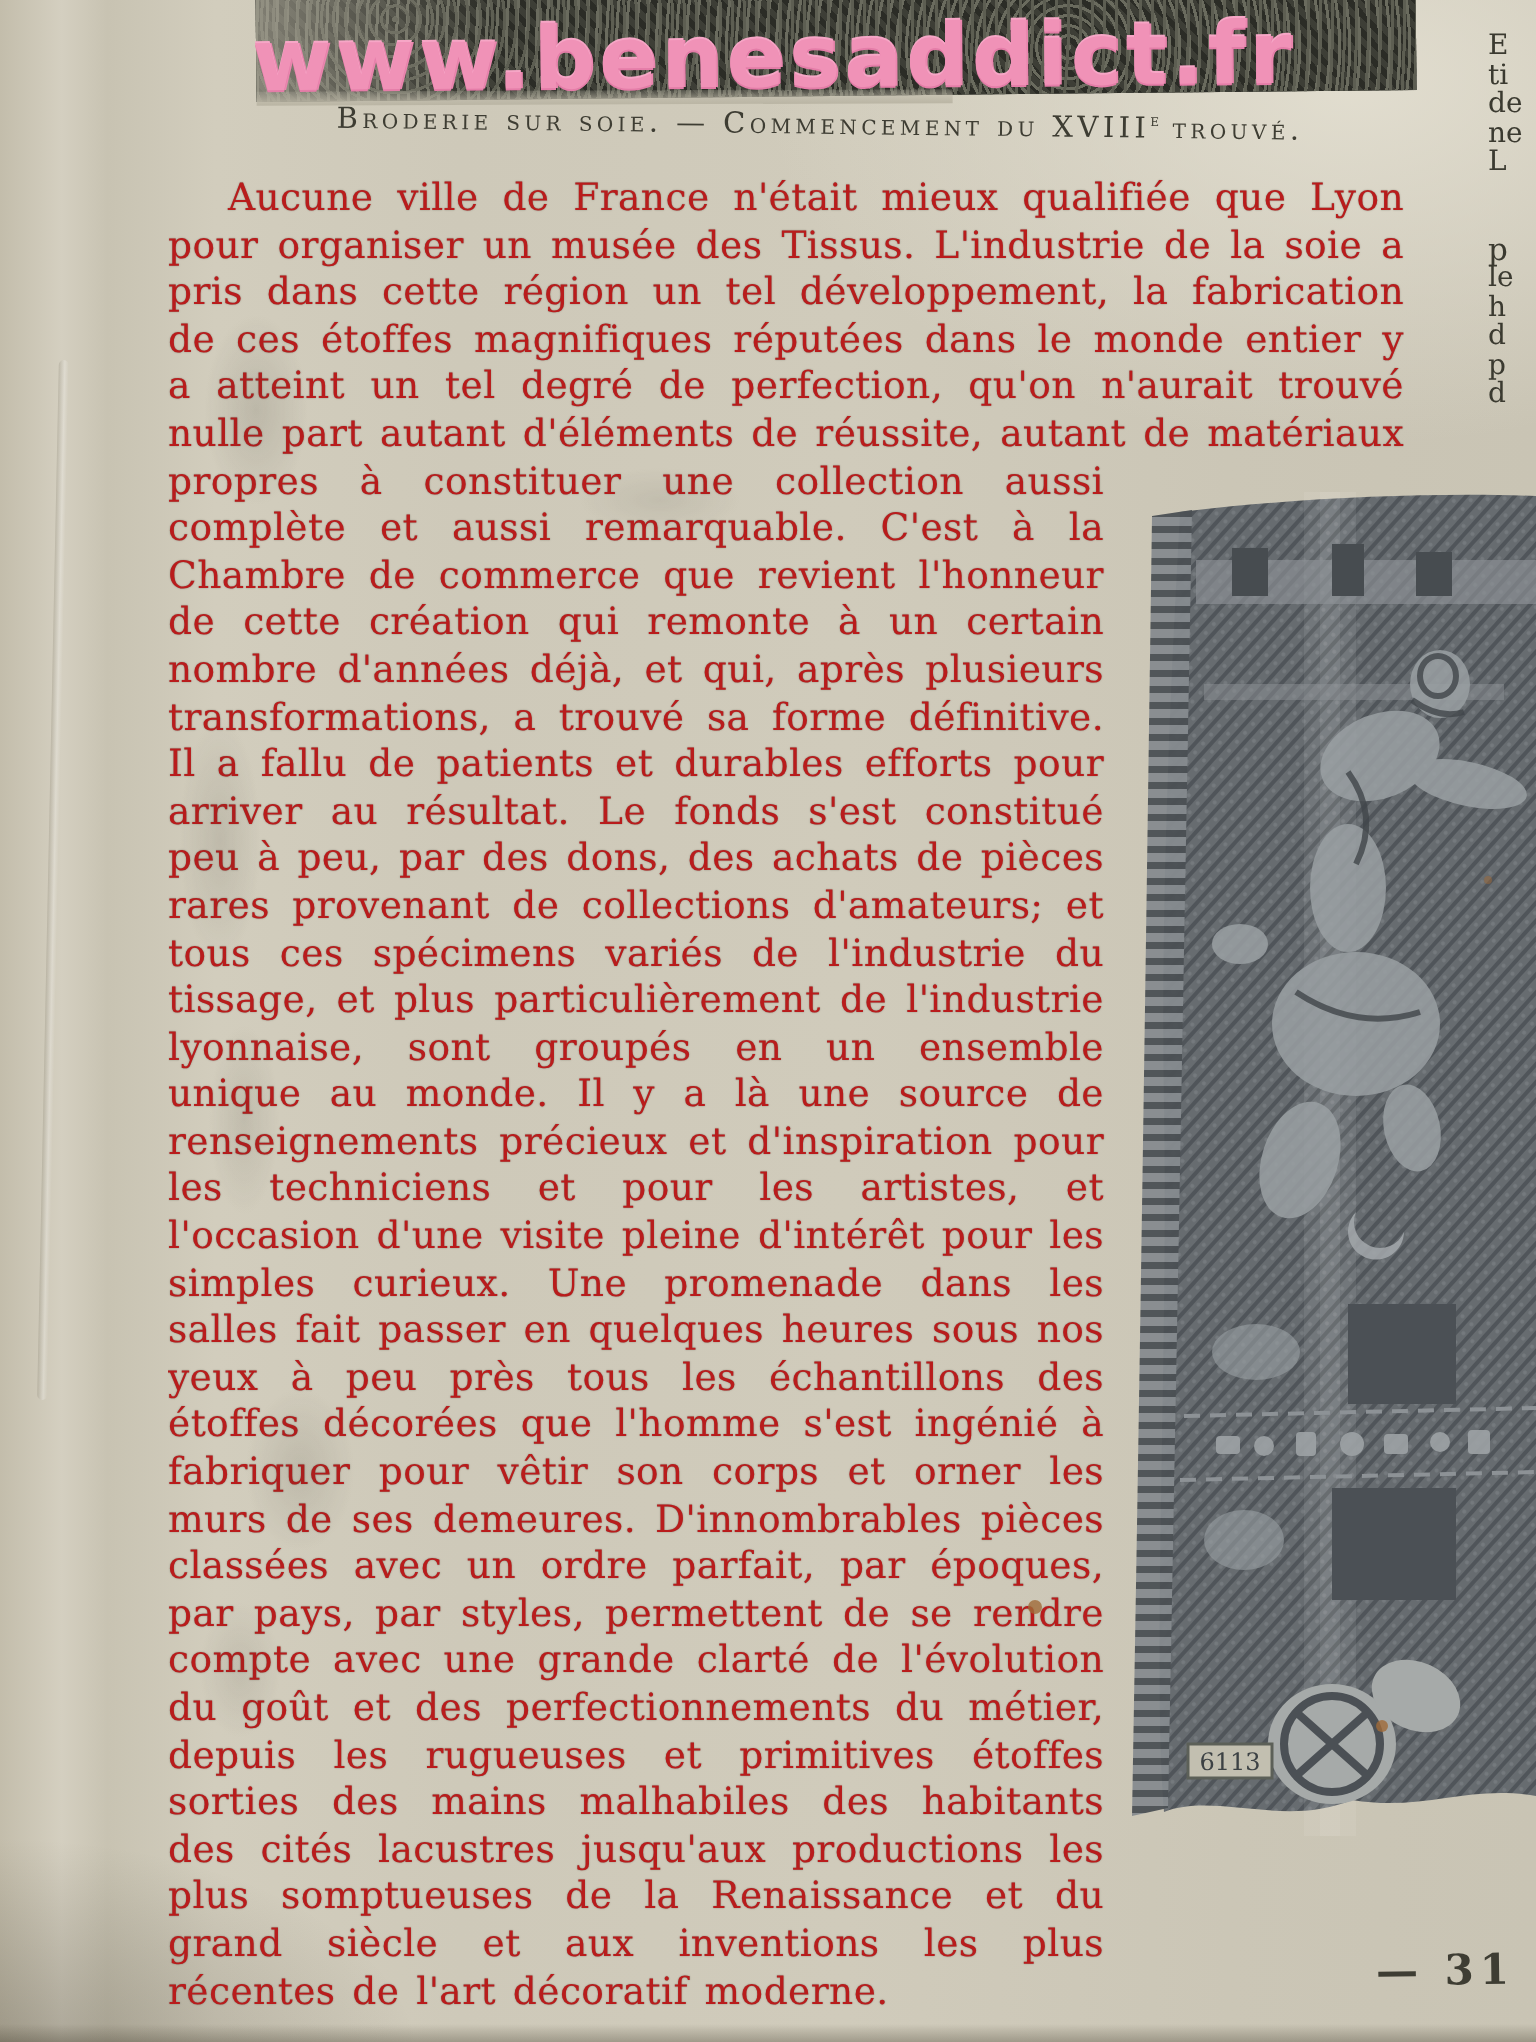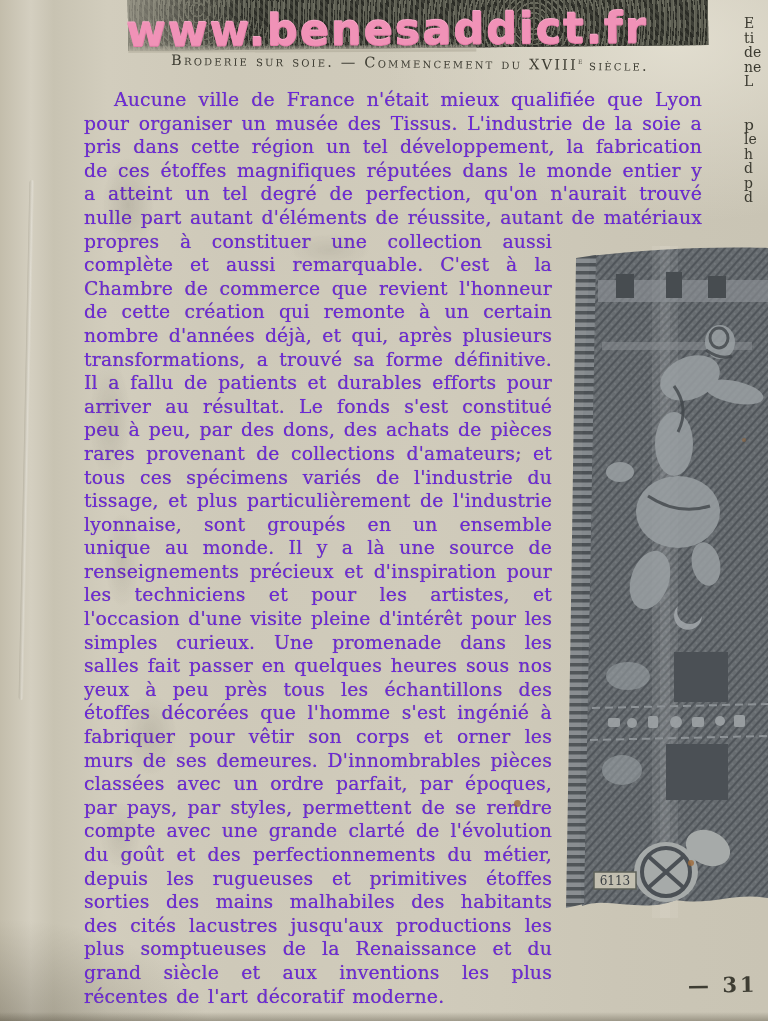--- a/index.html
+++ b/index.html
@@ -58,21 +58,21 @@
 
   .caption{
     position:absolute;left:140px;top:54px;width:540px;text-align:center;
     font-size:14.5px;color:#3e3d33;letter-spacing:2.2px;
     font-variant:small-caps;transform:rotate(.7deg);white-space:nowrap}
   .caption sup{font-size:9px;letter-spacing:0}
 
   
   .col{
     position:absolute;left:84px;top:88px;width:618px;height:926px;overflow:hidden;
-    font-size:18.8px;line-height:23.6px;text-align:justify;color:#6d28d9;
+    font-size:18.8px;line-height:23.6px;text-align:justify;color:#b91c1c;
     word-spacing:.12em;letter-spacing:.2px;
     text-shadow:0 0 .7px rgba(45,44,34,.55)}
   .photo-gap{float:right;width:150px;height:1000px;shape-outside:inset(148px 0 0 0)}
   .col p{margin:0;text-indent:30px}
   .col p + p{margin-top:4px}
 
   
   .frag-col{position:absolute;left:744px;top:16px;width:30px;color:#3b3a30;
     font-size:14px;line-height:14.5px;white-space:nowrap}
   .frag-col .g2{display:block;margin-top:29px;font-size:15.5px;line-height:14.5px}
@@ -90,21 +90,21 @@
 </style>
 </head>
 <body>
 
 <div class="crease"></div>
 
 <div class="embroidery"></div>
 
 <div class="watermark">www.benesaddict.fr</div>
 
-<div class="caption"><span>Broderie sur soie. — Commencement du XVIII</span><sup>e</sup><span> siècle.</span></div>
+<div class="caption"><span>Broderie sur soie. — Commencement du XVIII</span><sup>e</sup><span> trouvé.</span></div>
 
 <div class="col">
   <div class="photo-gap"></div>
   <p>Aucune ville de France n'était mieux qualifiée que Lyon pour organiser un musée des Tissus. L'industrie de la soie a pris dans cette région un tel développement, la fabrication de ces étoffes magnifiques réputées dans le monde entier y a atteint un tel degré de perfection, qu'on n'aurait trouvé nulle part autant d'éléments de réussite, autant de matériaux propres à constituer une collection aussi complète et aussi remarquable. C'est à la Chambre de commerce que revient l'honneur de cette création qui remonte à un certain nombre d'années déjà, et qui, après plusieurs transformations, a trouvé sa forme définitive. Il a fallu de patients et durables efforts pour arriver au résultat. Le fonds s'est constitué peu à peu, par des dons, des achats de pièces rares provenant de collections d'amateurs; et tous ces spécimens variés de l'industrie du tissage, et plus particulièrement de l'industrie lyonnaise, sont groupés en un ensemble unique au monde. Il y a là une source de renseignements précieux et d'inspiration pour les techniciens et pour les artistes, et l'occasion d'une visite pleine d'intérêt pour les simples curieux. Une promenade dans les salles fait passer en quelques heures sous nos yeux à peu près tous les échantillons des étoffes décorées que l'homme s'est ingénié à fabriquer pour vêtir son corps et orner les murs de ses demeures. D'innombrables pièces classées avec un ordre parfait, par époques, par pays, par styles, permettent de se rendre compte avec une grande clarté de l'évolution du goût et des perfectionnements du métier, depuis les rugueuses et primitives étoffes sorties des mains malhabiles des habitants des cités lacustres jusqu'aux productions les plus somptueuses de la Renaissance et du grand siècle et aux inventions les plus récentes de l'art décoratif moderne.</p>
   <p>Les salles et les galeries sont pleines de lumière et de couleurs. C'est un entassement de richesses dont les tons chatoyants ravissent les yeux, de quoi faire rêver toutes les coquetteries et éveiller toutes les convoitises. Un prodigieux kaléidoscope aux multiples reflets. Il y a les vitrines des soieries, celles des moires, celles des damas, des brocarts,</p>
 </div>
 
 <div class="frag-col">
   <span>E</span>
   <span>ti</span>

